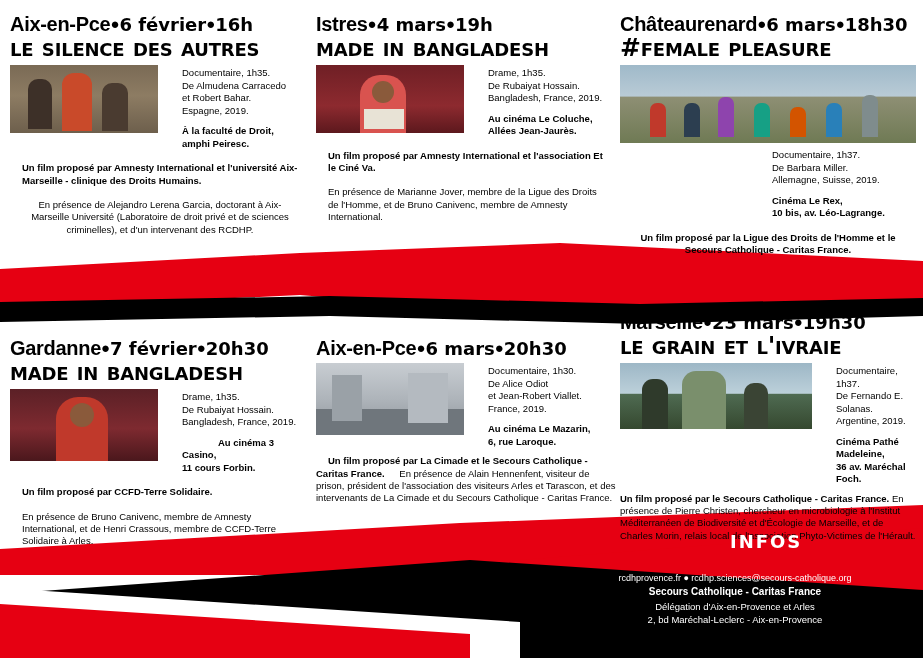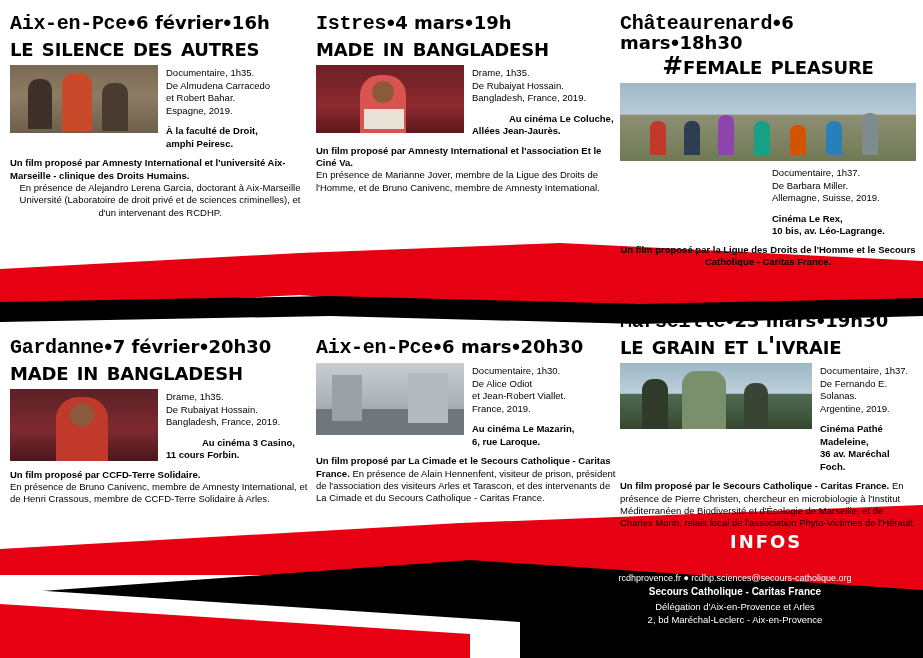--- a/index.html
+++ b/index.html
@@ -50,42 +50,42 @@
   
   .col { position:absolute; }
   .c1 { left:10px; width:300px; }
   .c2 { left:316px; width:300px; }
   .c3 { left:620px; width:296px; }
 
   .ev { position:relative; }
   .ev-head { line-height:1.0; }
   .city {
     font-size:20px; font-weight:bold; letter-spacing:-0.3px;
-    font-family:Liberation Mono, monospace;
+    font-family:Liberation Sans, sans-serif;
   }
   .dotsep { font-size:15px; vertical-align:2px; }
   .datetxt { font-size:18px; font-weight:bold; font-family:"DejaVu Sans", sans-serif; }
   .title {
     font-size:25px; font-weight:bold; margin-top:1px;
     font-family:"DejaVu Sans", sans-serif;
     letter-spacing:-0.2px;
     font-variant:small-caps;
     text-transform:lowercase;
   }
-  .title.caps { text-transform:none; font-variant:normal;text-align:center; }
-
-  .media-row { display:flex; gap:8px; margin-top:5px; }
+  .title.caps { text-transform:none; font-variant:normal; }
+
+  .media-row { display:flex; gap:24px; margin-top:5px; }
   .thumb { position:relative; overflow:hidden; flex:0 0 auto; }
   .meta { font-size:9.5px; line-height:1.32; padding-top:2px; }
   .meta b { font-weight:bold; }
   .meta .gap { display:block; height:8px; }
 
   .blurb { font-size:9.5px; line-height:1.3; margin-top:7px; }
   .blurb .lead { font-weight:bold; }
-  .blurb p { margin:0; }
+  .blurb p { margin:12px; }
   .center { text-align:center; }
 
   
   .ph { background:#555; }
   .t1 { width:148px; height:68px; background:linear-gradient(#7a6a55 0%, #8d7c63 45%, #6d5f4c 100%); }
   .t1::before{content:"";position:absolute;left:18px;top:14px;width:24px;height:50px;background:#3d3028;border-radius:10px 10px 0 0;}
   .t1::after{content:"";position:absolute;left:52px;top:8px;width:30px;height:58px;background:#c94a2a;border-radius:12px 12px 0 0;}
   .t1 .f3{position:absolute;left:92px;top:18px;width:26px;height:48px;background:#4a3b30;border-radius:10px 10px 0 0;}
 
   .t2 { width:148px; height:68px; background:linear-gradient(#6f1f25 0%, #8d2a2f 60%, #5c181d 100%); }
@@ -202,21 +202,21 @@
       </div>
       <div class="media-row">
         <div class="thumb ph t2">
             <div class="doc"></div>
           </div>
         <div class="meta">
           <span style="white-space:pre-line;">Drame, 1h35.
 De Rubaiyat Hossain.
 Bangladesh, France, 2019.</span>
           <span class="gap"></span>
-          <b style="white-space:pre-line;margin-left:37px;">Au cinéma Le Coluche,
+          <b style="white-space:pre-line;">Au cinéma Le Coluche,
 Allées Jean-Jaurès.</b>
         </div>
       </div>
       <div class="blurb">
         <p class="lead">Un film proposé par Amnesty International et l'association Et le Ciné Va.</p>
         <p>En présence de Marianne Jover, membre de la Ligue des Droits de l'Homme, et de Bruno Canivenc, membre de Amnesty International.</p>
       </div>
     </div>
   </div>
 

